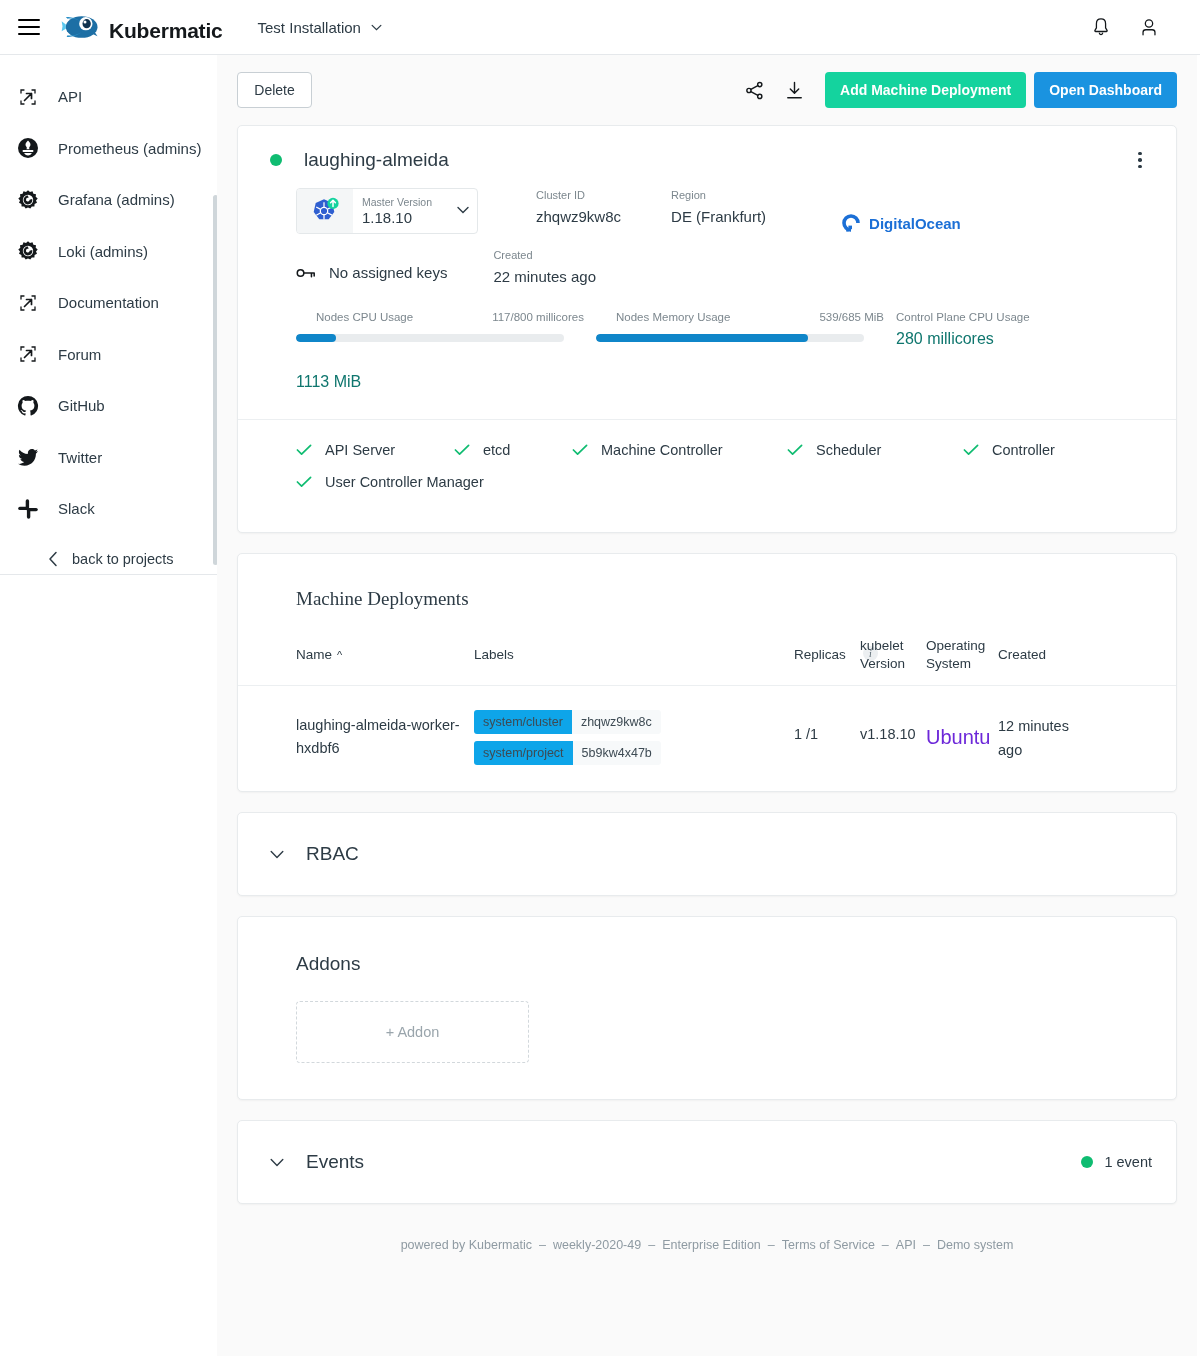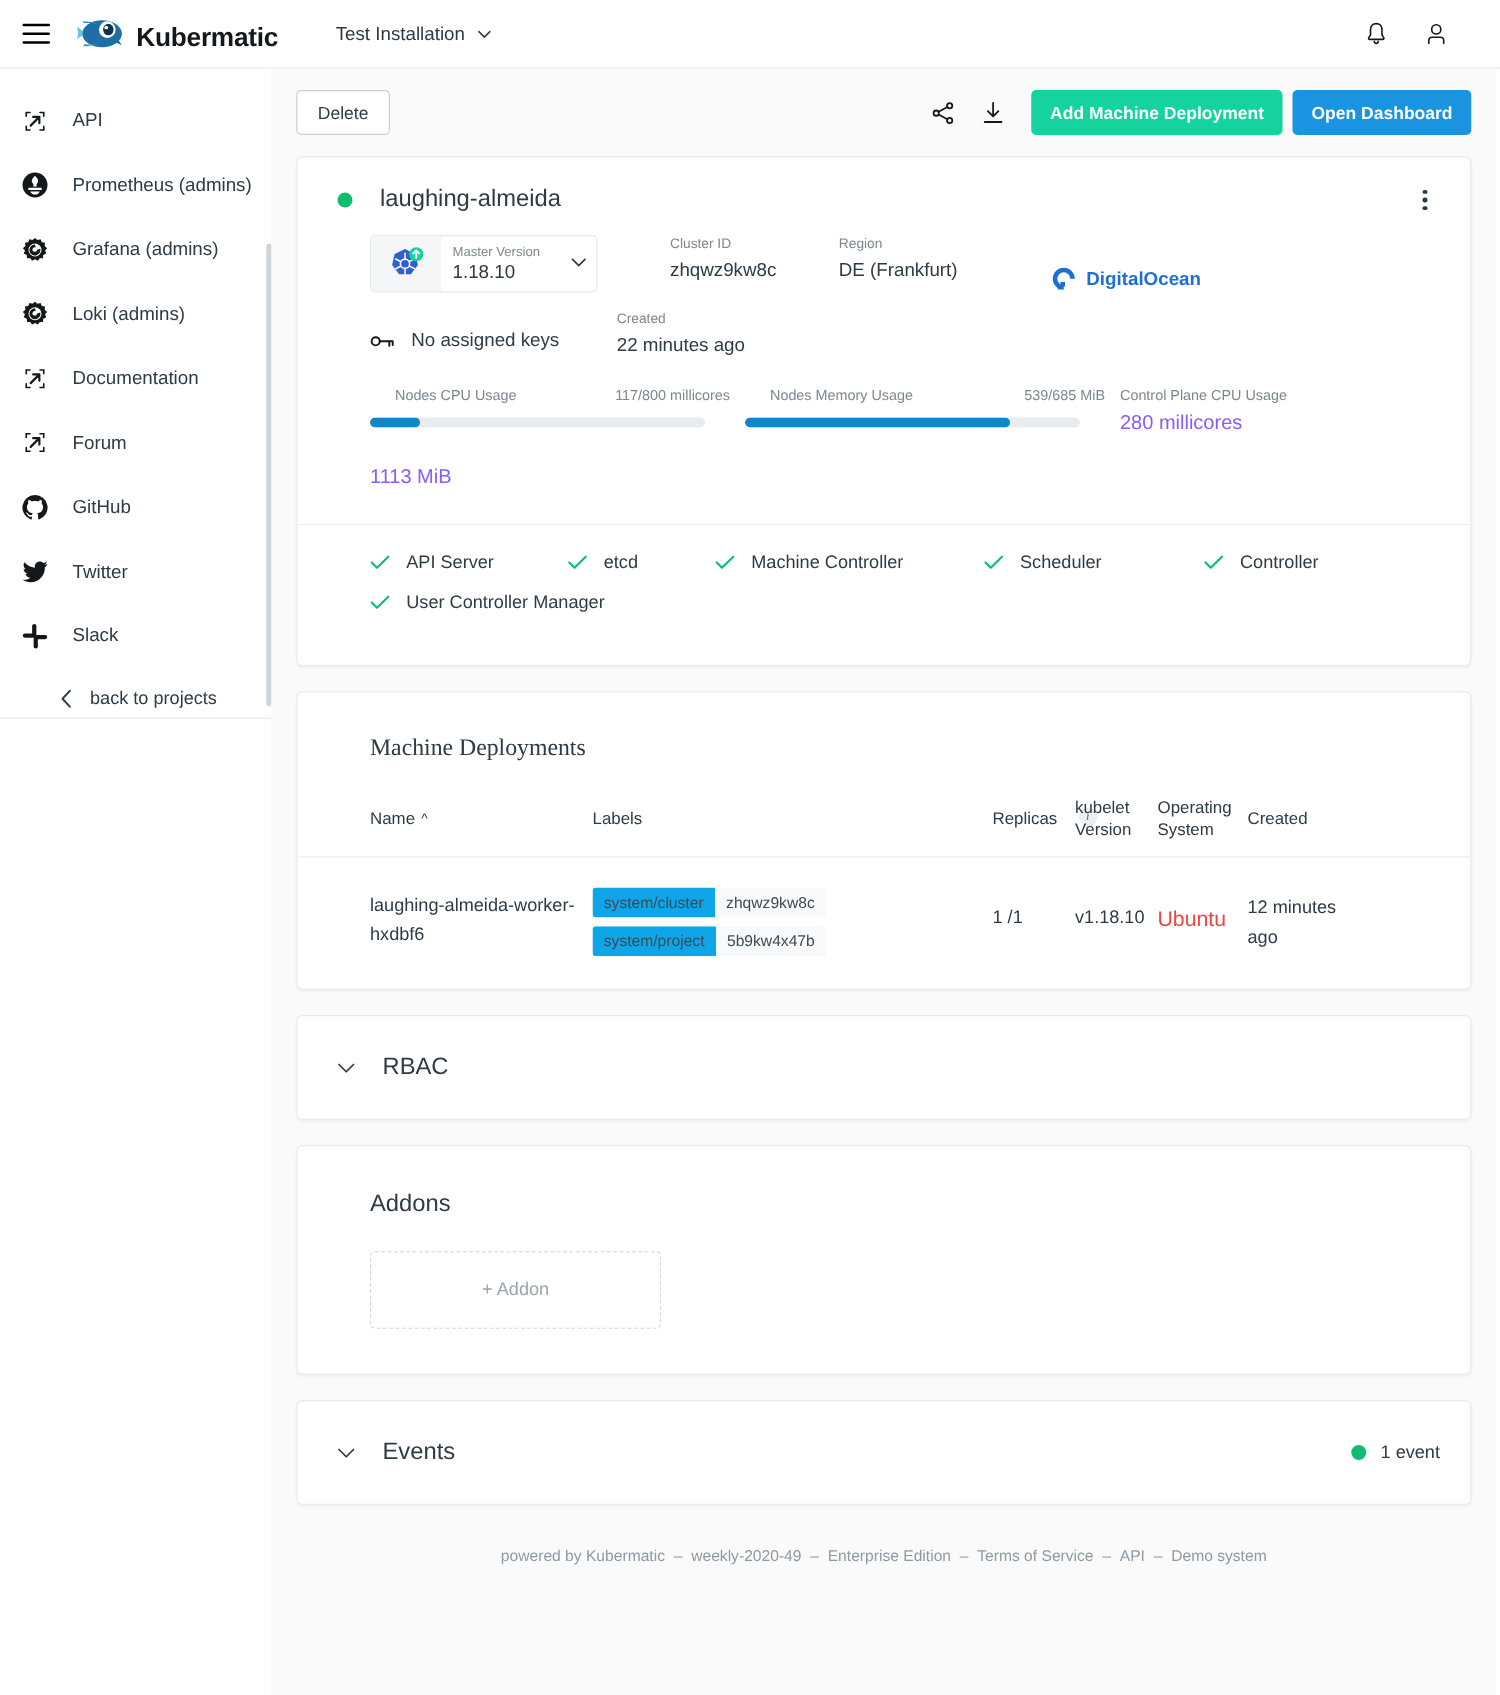--- a/index.html
+++ b/index.html
@@ -26,21 +26,21 @@
     cursor: pointer;
   }
   .hamburger span { display: block; height: 2px; background: #000; border-radius: 1px; }
 
   .brand { display: flex; align-items: flex-end; gap: 9px; }
   .brand-logo { width: 40px; height: 32px; display: block; }
   .brand-name { font-size: 21px; font-weight: 700; color: #14181b; letter-spacing: -0.2px; }
 
   .install-select {
     display: flex; align-items: center; gap: 10px;
-    margin-left: 46px; cursor: pointer;
+    margin-left: 35px; cursor: pointer;
   }
   .install-name { font-size: 15px; color: #2d3b45; }
   .chev { width: 11px; height: 7px; }
 
   .topbar-right {
     margin-left: auto; display: flex; align-items: center; gap: 26px;
     margin-right: 40px;
   }
   .ticon { width: 22px; height: 22px; cursor: pointer; }
 
@@ -159,21 +159,21 @@
   .metric { width: 300px; }
   .metric.cp { width: 250px; }
   .metric-head { display: flex; align-items: flex-end; margin-left: 20px; }
   .metric-title { font-size: 11.5px; color: #7c878e; }
   .metric-amount { font-size: 11.5px; color: #7c878e; margin-left: auto; padding-right: 12px; }
   .bar-track {
     height: 8px; background: #e9ecee; border-radius: 4px; margin-top: 11px;
     width: 268px; overflow: hidden;
   }
   .bar-fill { height: 8px; background: #0f86c9; border-radius: 4px; }
-  .metric-big { font-size: 16px; color: #8b5cf6; margin-top: 7px; }
+  .metric-big { font-size: 16px; color: #0f766e; margin-top: 7px; }
 
   .metrics-row2 { padding: 18px 24px 0 58px; }
 
   .health-sep { height: 1px; background: #eceff1; margin: 28px 0 0 0; }
   .health-grid {
     display: flex; flex-wrap: wrap; padding: 22px 24px 26px 58px;
   }
   .health-item { display: flex; align-items: center; gap: 13px; margin-bottom: 16px; }
   .health-label { font-size: 14.5px; color: #2d3b45; }
   .check { width: 16px; height: 12px; }
@@ -203,21 +203,21 @@
   .md-row { display: flex; align-items: flex-start; padding: 22px 24px 26px 28px; }
   .r-dot { width: 30px; padding-top: 18px; }
   .dot-sm { width: 12px; height: 12px; border-radius: 50%; background: #0fbc71; }
   .r-name { width: 178px; font-size: 14.5px; color: #2d3b45; line-height: 23px; padding-top: 6px; }
   .r-labels { width: 320px; display: flex; flex-direction: column; gap: 7px; padding-top: 2px; }
   .chip { display: inline-flex; align-items: stretch; border-radius: 3px; overflow: hidden; width: fit-content; }
   .chip-k { background: #0ea5e9; color: #3d4a53; font-size: 12.5px; padding: 5px 9px; }
   .chip-v { background: #f7f9fa; color: #3d4a53; font-size: 12.5px; padding: 5px 9px; }
   .r-replicas { width: 66px; font-size: 14.5px; color: #2d3b45; padding-top: 18px; }
   .r-kubelet { width: 66px; font-size: 14.5px; color: #2d3b45; padding-top: 18px; }
-  .r-os { width: 72px; font-size: 17px; color: #ef4444; padding-top: 18px; }
+  .r-os { width: 72px; font-size: 20px; color: #6d28d9; padding-top: 18px; }
   .r-created { width: 72px; font-size: 14.5px; color: #2d3b45; line-height: 24px; padding-top: 6px; }
 
   
   .collapse-head {
     display: flex; align-items: center;
     padding: 30px 24px 30px 32px; cursor: pointer;
   }
   .collapse-title { font-size: 19px; color: #2d3b45; margin-left: 22px; }
   .collapse-right { margin-left: auto; display: flex; align-items: center; gap: 11px; }
   .collapse-count { font-size: 14.5px; color: #2d3b45; }

